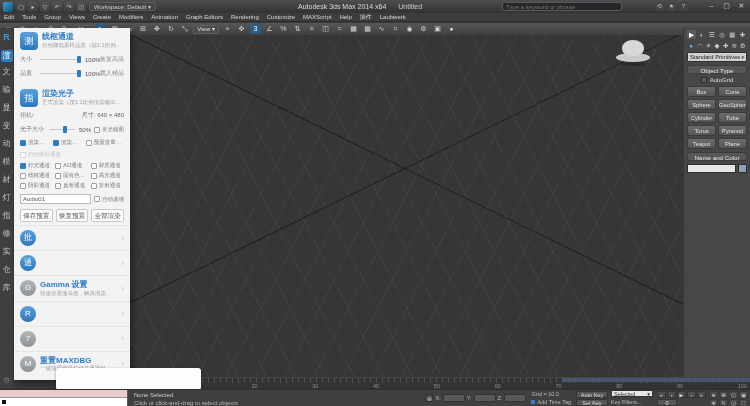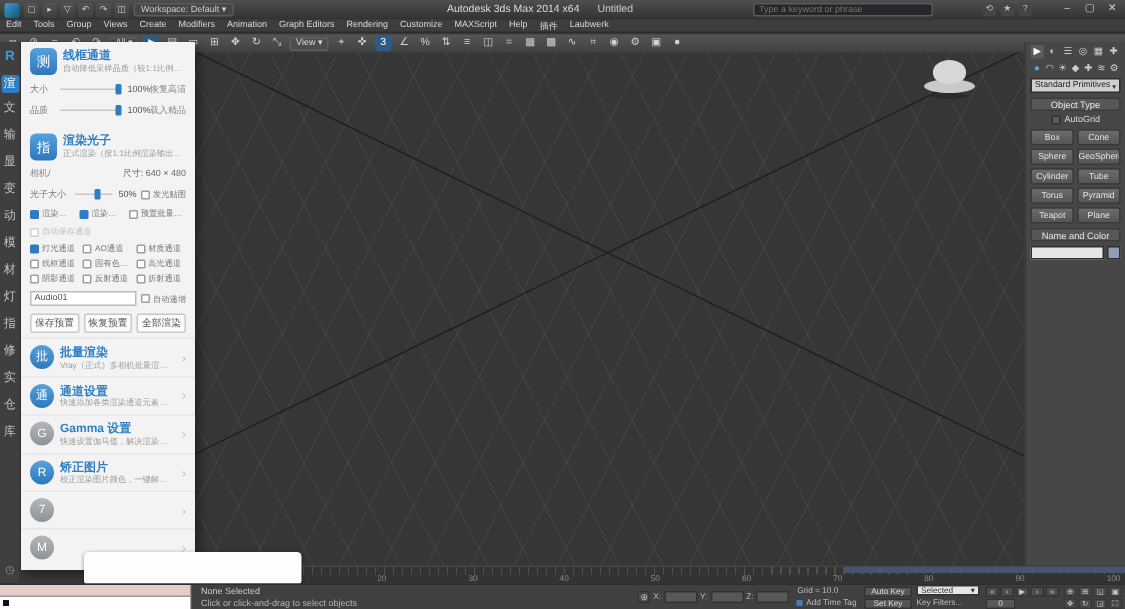--- a/index.html
+++ b/index.html
@@ -420,61 +420,53 @@
       </div>
       <div class="btnrow">
         <span class="pbtn">保存预置</span>
         <span class="pbtn">恢复预置</span>
         <span class="pbtn">全部渲染</span>
       </div>
     </div>
 
     <div class="crow">
       <span class="sicon round">批</span>
-      <span class="stxt">
-        <span class="stitle" style="display:block">批量渲染</span>
-        <span class="ssub" style="display:block;max-width:74px">Vray（正式）多相机批量渲染，一次出多张图</span>
-      </span>
       <span class="chev">›</span>
     </div>
 
     <div class="crow">
       <span class="sicon round">通</span>
-      <span class="stxt">
-        <span class="stitle" style="display:block">通道设置</span>
-        <span class="ssub" style="display:block;max-width:74px">快速添加各类渲染通道元素，方便后期处理</span>
-      </span>
       <span class="chev">›</span>
     </div>
 
     <div class="crow">
       <span class="sicon round gray">G</span>
       <span class="stxt">
         <span class="stitle" style="display:block">Gamma 设置</span>
         <span class="ssub" style="display:block;max-width:74px">快速设置伽马值，解决渲染发灰发暗问题</span>
       </span>
       <span class="chev">›</span>
     </div>
 
     <div class="crow">
       <span class="sicon round">R</span>
-      <span class="stxt">
-        <span class="stitle" style="display:block">矫正图片</span>
-        <span class="ssub" style="display:block;max-width:74px">校正渲染图片颜色，一键解决偏色问题</span>
-      </span>
       <span class="chev">›</span>
     </div>
 
     <div class="crow">
       <span class="sicon round gray">7</span>
       <span class="chev">›</span>
     </div>
 
     <div class="crow">
       <span class="sicon round gray">M</span>
+      <span class="stxt">
+        <span class="stitle" style="display:block">重置MAXDBG</span>
+        <span class="ssub" style="display:block;max-width:74px">一键清理场景垃圾并重置MAX初始设置</span>
+      </span>
       <span class="chev">›</span>
     </div>
 
     <div class="morelink">更多功能 &gt;</div>
   </div>
 
   <div class="cmd">
     <div class="cmdrow">
       <span class="cpi sel">▶</span>
       <span class="cpi">◐</span>

